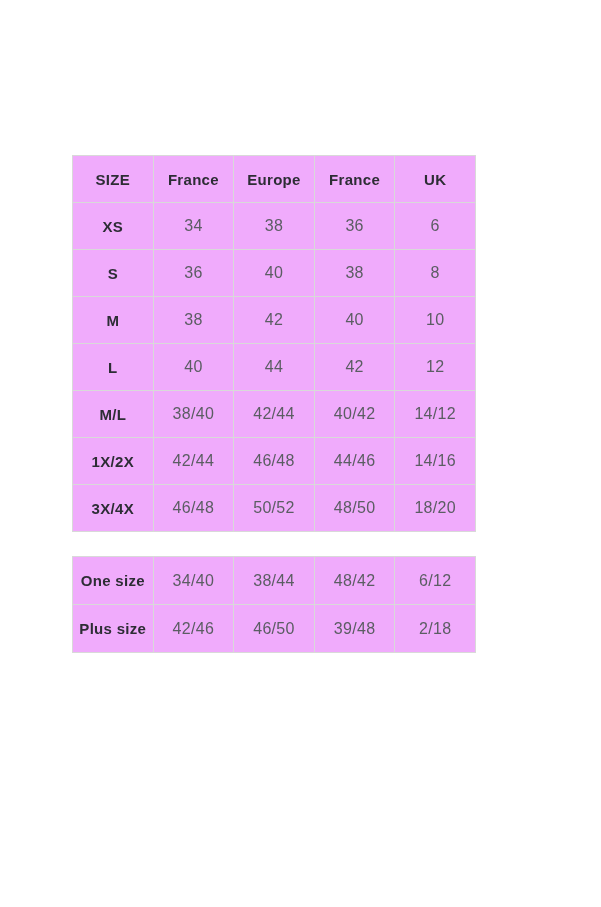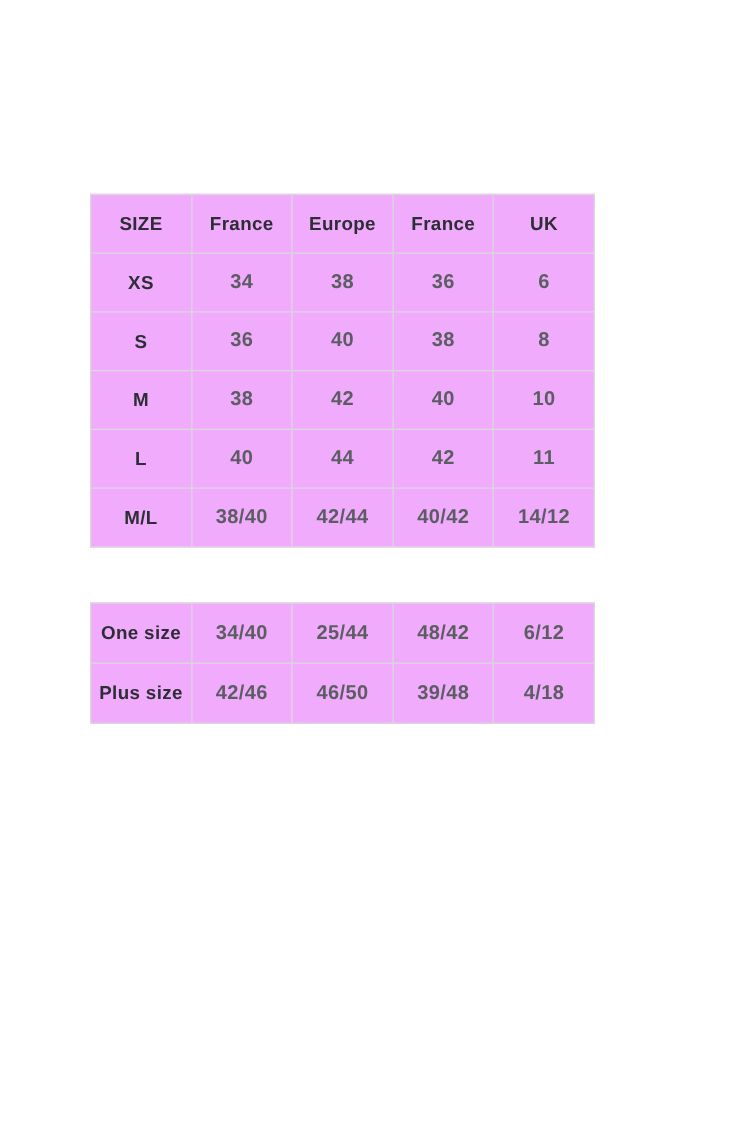--- a/index.html
+++ b/index.html
@@ -35,27 +35,27 @@
   #main-table th, #main-table td { height: 46px; }
   #secondary-table th, #secondary-table td { height: 47px; }
   table.size-table th.col-label,
   table.size-table td.row-label {
     font-weight: 700;
     font-size: 15px;
     color: #2d2d35;
     letter-spacing: 0.3px;
   }
   table.size-table td.cell-value {
-    font-weight: 700;
+    font-weight: 400;
     font-size: 16px;
     color: #5b5d63;
     letter-spacing: 0.3px;
   }
   #secondary-table {
-    margin-top: 44px;
+    margin-top: 24px;
   }
 </style>
 </head>
 <body>
 
 <div class="chart-wrap">
 
   <table class="size-table" id="main-table">
     <thead>
         <tr>
@@ -86,44 +86,58 @@
           <td class="cell-value">38</td>
           <td class="cell-value">42</td>
           <td class="cell-value">40</td>
           <td class="cell-value">10</td>
         </tr>
         <tr>
           <td class="row-label">L</td>
           <td class="cell-value">40</td>
           <td class="cell-value">44</td>
           <td class="cell-value">42</td>
-          <td class="cell-value">11</td>
+          <td class="cell-value">12</td>
         </tr>
         <tr>
           <td class="row-label">M/L</td>
           <td class="cell-value">38/40</td>
           <td class="cell-value">42/44</td>
           <td class="cell-value">40/42</td>
           <td class="cell-value">14/12</td>
+        </tr>
+        <tr>
+          <td class="row-label">1X/2X</td>
+          <td class="cell-value">42/44</td>
+          <td class="cell-value">46/48</td>
+          <td class="cell-value">44/46</td>
+          <td class="cell-value">14/16</td>
+        </tr>
+        <tr>
+          <td class="row-label">3X/4X</td>
+          <td class="cell-value">46/48</td>
+          <td class="cell-value">50/52</td>
+          <td class="cell-value">48/50</td>
+          <td class="cell-value">18/20</td>
         </tr>
       </tbody>
   </table>
 
   <table class="size-table" id="secondary-table">
     <tbody>
         <tr>
           <td class="row-label">One size</td>
           <td class="cell-value">34/40</td>
-          <td class="cell-value">25/44</td>
+          <td class="cell-value">38/44</td>
           <td class="cell-value">48/42</td>
           <td class="cell-value">6/12</td>
         </tr>
         <tr>
           <td class="row-label">Plus size</td>
           <td class="cell-value">42/46</td>
           <td class="cell-value">46/50</td>
           <td class="cell-value">39/48</td>
-          <td class="cell-value">4/18</td>
+          <td class="cell-value">2/18</td>
         </tr>
       </tbody>
   </table>
 
 </div>
 
 </body></html>

